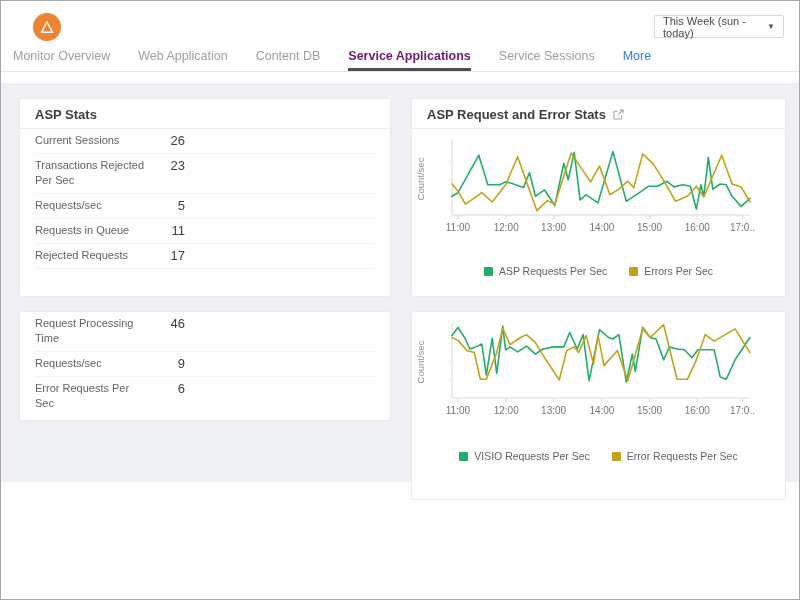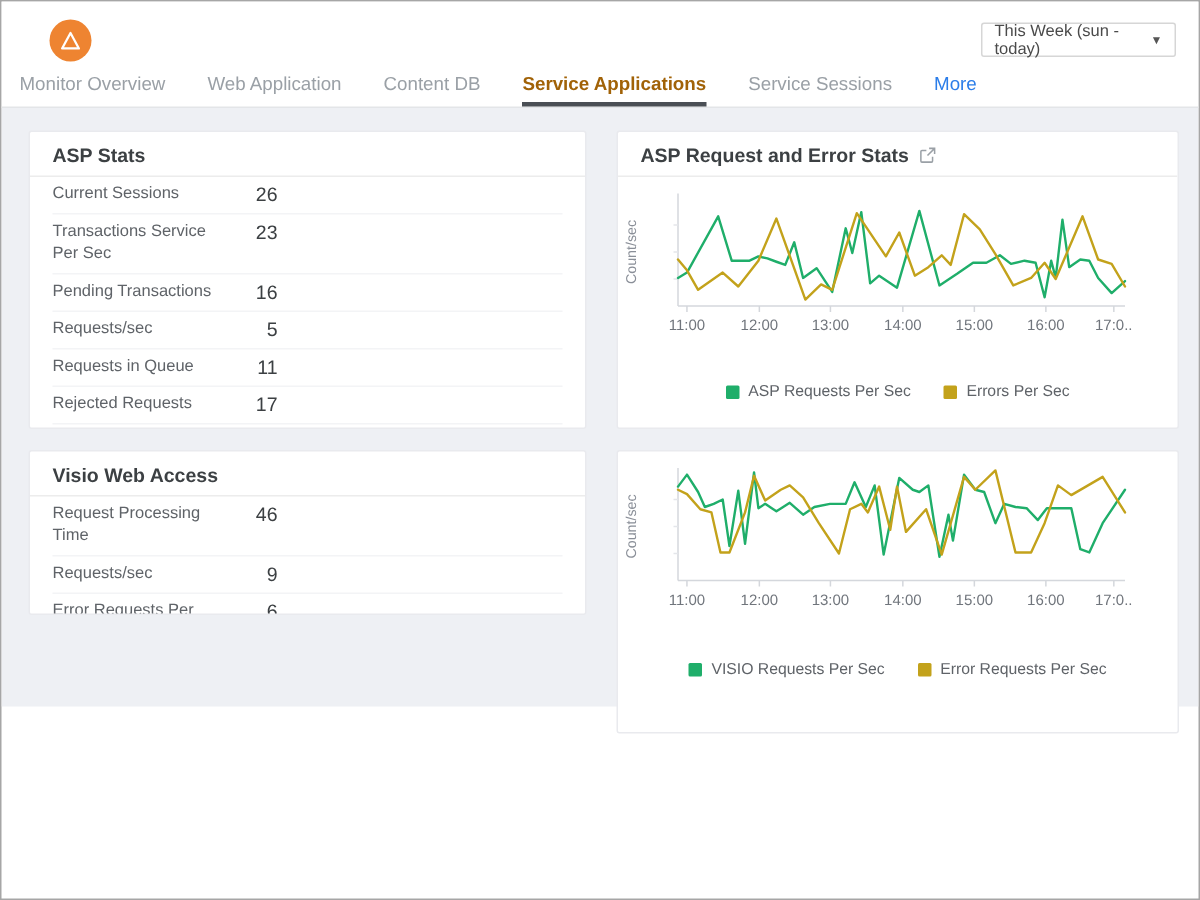--- a/index.html
+++ b/index.html
@@ -17,25 +17,25 @@
   .sub-row { display:flex; align-items:center; gap:12px; margin-top:2px; }
   .host { font-size:10px; color:#9aa0a6; }
   .type-link { font-size:10px; color:#2b7de9; text-decoration:none; cursor:pointer; }
   .range-select { position:absolute; right:15px; top:14px; width:130px; height:23px; border:1px solid #d6d6d6; border-radius:2px; background:#fff; display:flex; align-items:center; justify-content:space-between; padding:0 8px; cursor:pointer; }
   .range-text { font-size:11px; color:#4a4a4a; }
   .caret { font-size:8px; color:#555; }
 
   
   .tabs { height:23px; display:flex; gap:28px; padding-left:12px; border-bottom:1px solid #e3e5e8; background:#fff; }
   .tab { font-size:12.5px; color:#9aa0a6; cursor:pointer; padding-bottom:6px; border-bottom:3px solid transparent; white-space:nowrap; }
-  .tab.active { color:#a16207; font-weight:700; border-bottom-color:#4a4f55; }
+  .tab.active { color:#701a75; font-weight:700; border-bottom-color:#4a4f55; }
   .tab.more { color:#2b7de9; }
 
   
-  .main { background:#eef0f4; height:399px; display:flex; gap:20px; padding:15px 15px 0 18px; }
+  .main { background:#eef0f4; height:399px; display:flex; gap:20px; padding:15px 15px 0 18px;margin-top:11px; }
   .col-left { width:372px; flex:0 0 372px; }
   .col-right { width:375px; flex:0 0 375px; }
   .panel { background:#fff; border:1px solid #e9eaee; border-radius:2px; overflow:hidden; }
   .panel-title-row { padding:8px 15px 6px; border-bottom:1px solid #ececec; display:flex; align-items:center; gap:7px; }
   .panel-title { font-size:13px; font-weight:600; color:#3c4043; }
   .ext-icon { color:#9aa0a6; display:inline-flex; cursor:pointer; }
 
   .p-asp-stats { height:199px; margin-bottom:14px; }
   .p-visio-stats { height:110px; }
   .p-chart-1 { height:199px; margin-bottom:14px; }
@@ -87,26 +87,22 @@
       <div class="panel p-asp-stats">
         <div class="panel-title-row">
           <span class="panel-title">ASP Stats</span>
         </div>
         <div class="stat-rows">
           <div class="stat-row">
             <span class="stat-label">Current Sessions</span>
             <span class="stat-value">26</span>
           </div>
           <div class="stat-row">
-            <span class="stat-label">Transactions Service Per Sec</span>
+            <span class="stat-label">Transactions Rejected Per Sec</span>
             <span class="stat-value">23</span>
-          </div>
-          <div class="stat-row">
-            <span class="stat-label">Pending Transactions</span>
-            <span class="stat-value">16</span>
           </div>
           <div class="stat-row">
             <span class="stat-label">Requests/sec</span>
             <span class="stat-value">5</span>
           </div>
           <div class="stat-row">
             <span class="stat-label">Requests in Queue</span>
             <span class="stat-value">11</span>
           </div>
           <div class="stat-row">
@@ -114,23 +110,20 @@
             <span class="stat-value">17</span>
           </div>
           <div class="stat-row">
             
             
           </div>
         </div>
       </div>
 
       <div class="panel p-visio-stats">
-        <div class="panel-title-row">
-          <span class="panel-title">Visio Web Access</span>
-        </div>
         <div class="stat-rows">
           <div class="stat-row">
             <span class="stat-label">Request Processing Time</span>
             <span class="stat-value">46</span>
           </div>
           <div class="stat-row">
             <span class="stat-label">Requests/sec</span>
             <span class="stat-value">9</span>
           </div>
           <div class="stat-row">

